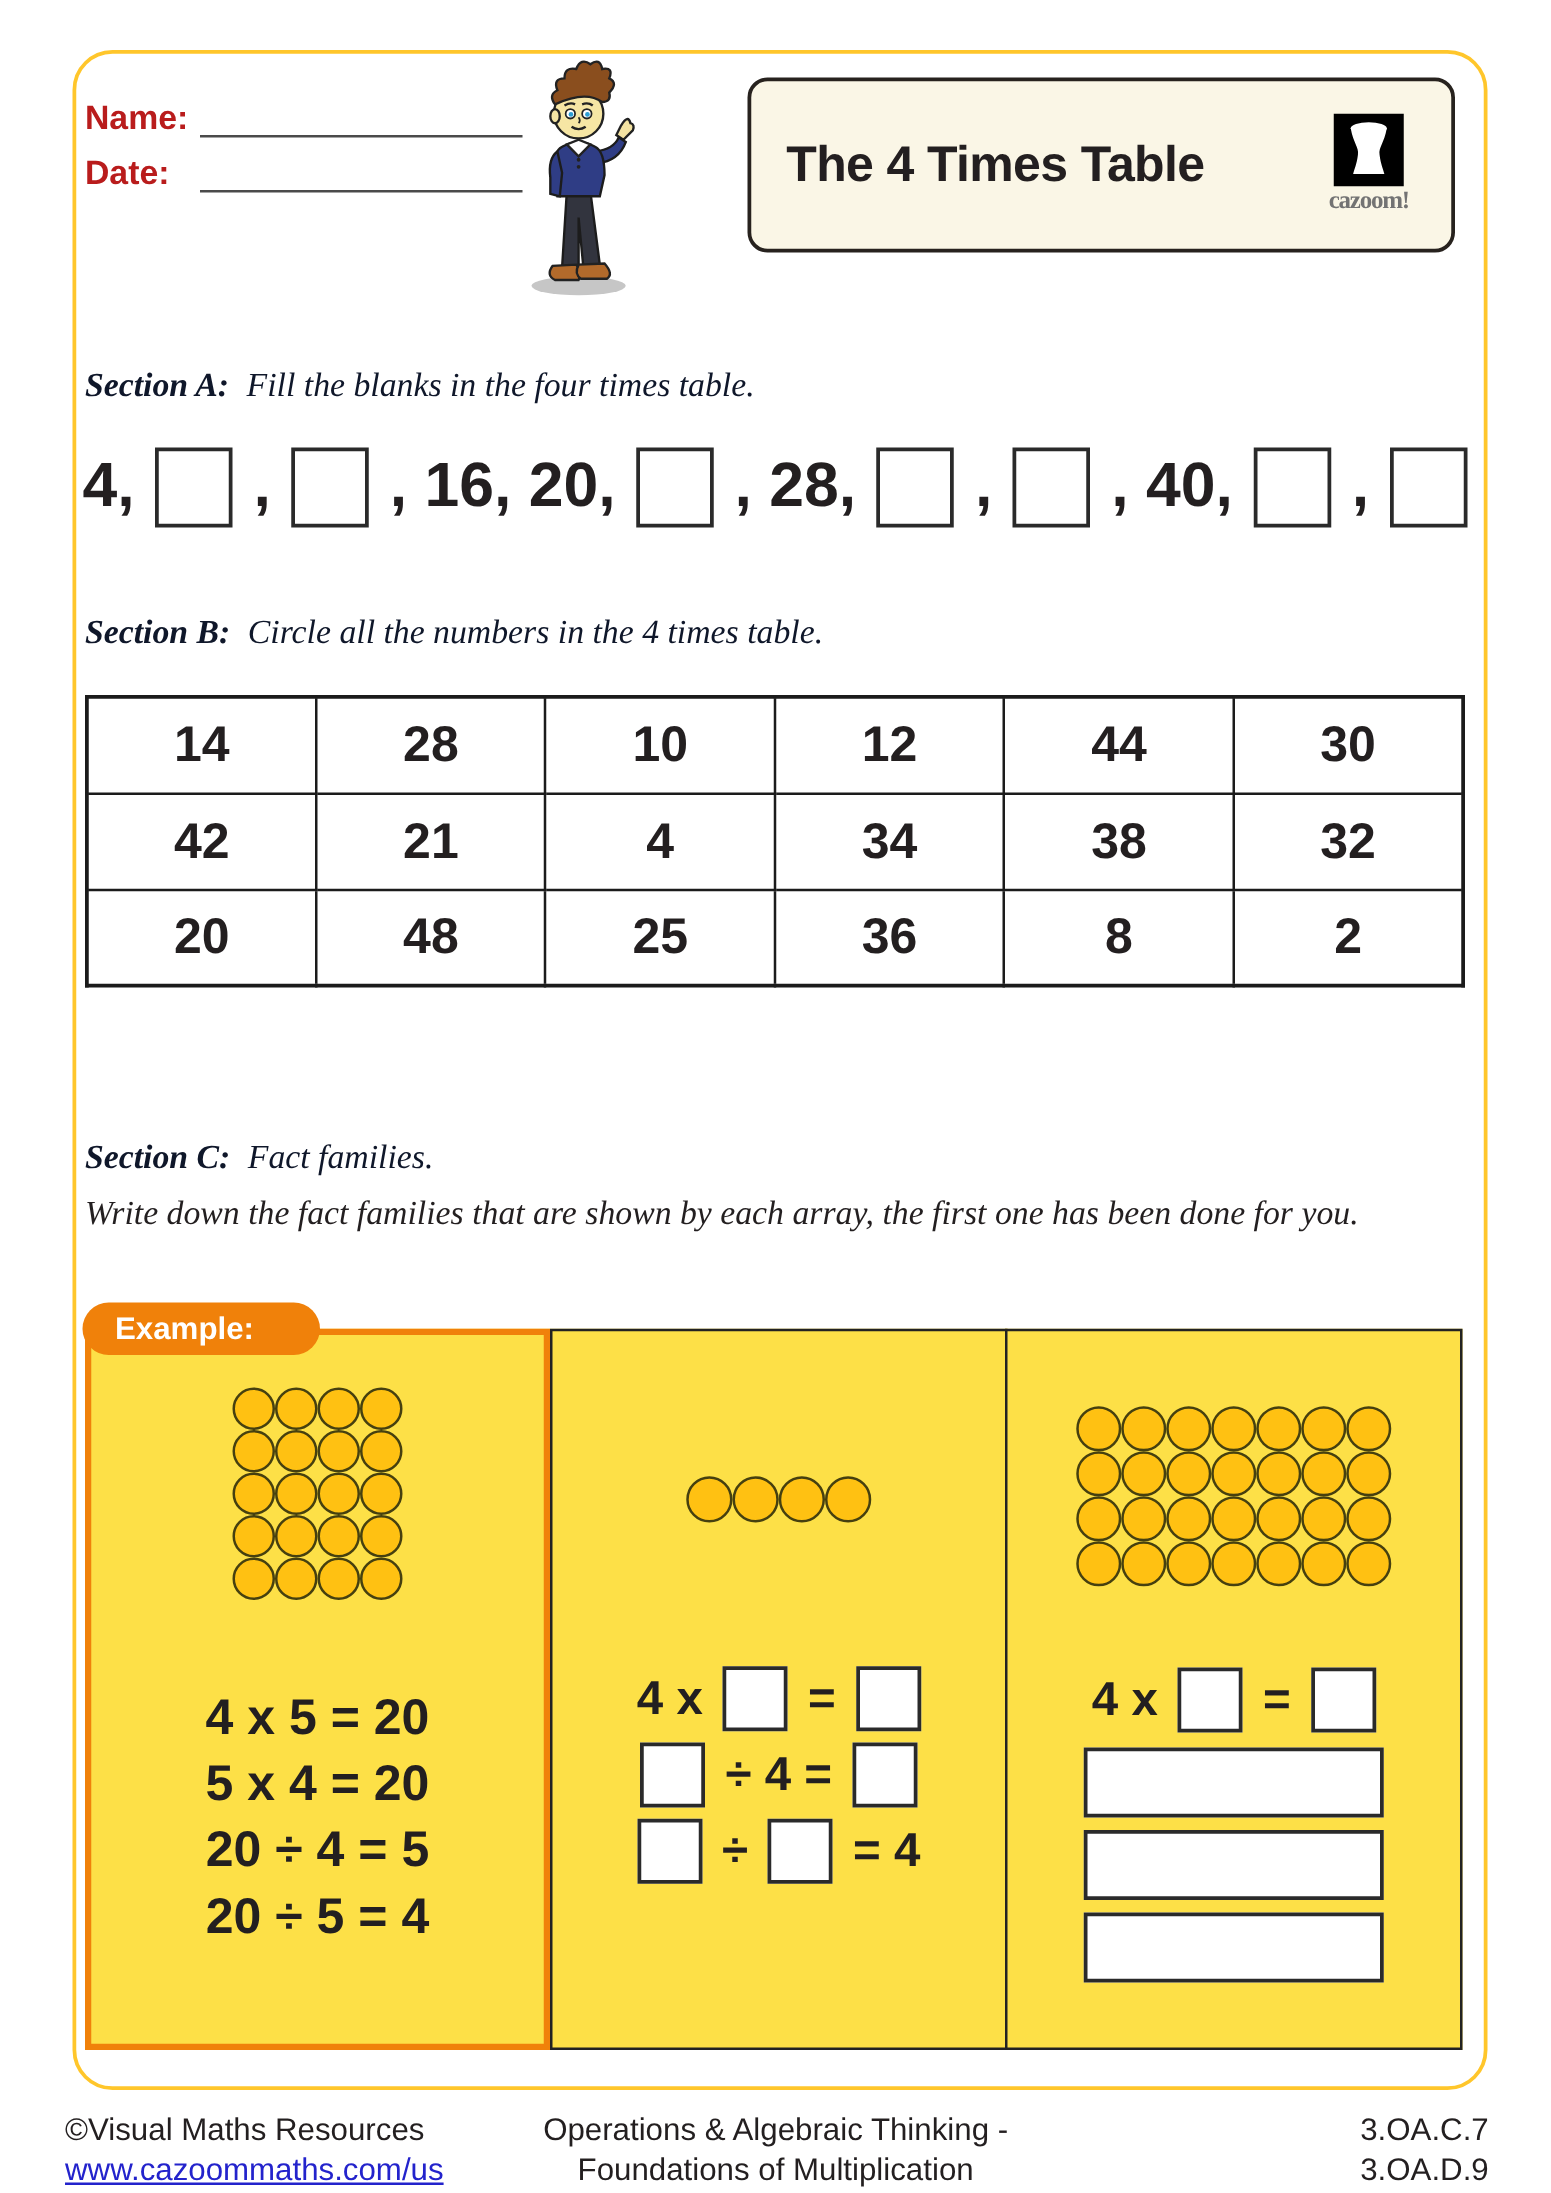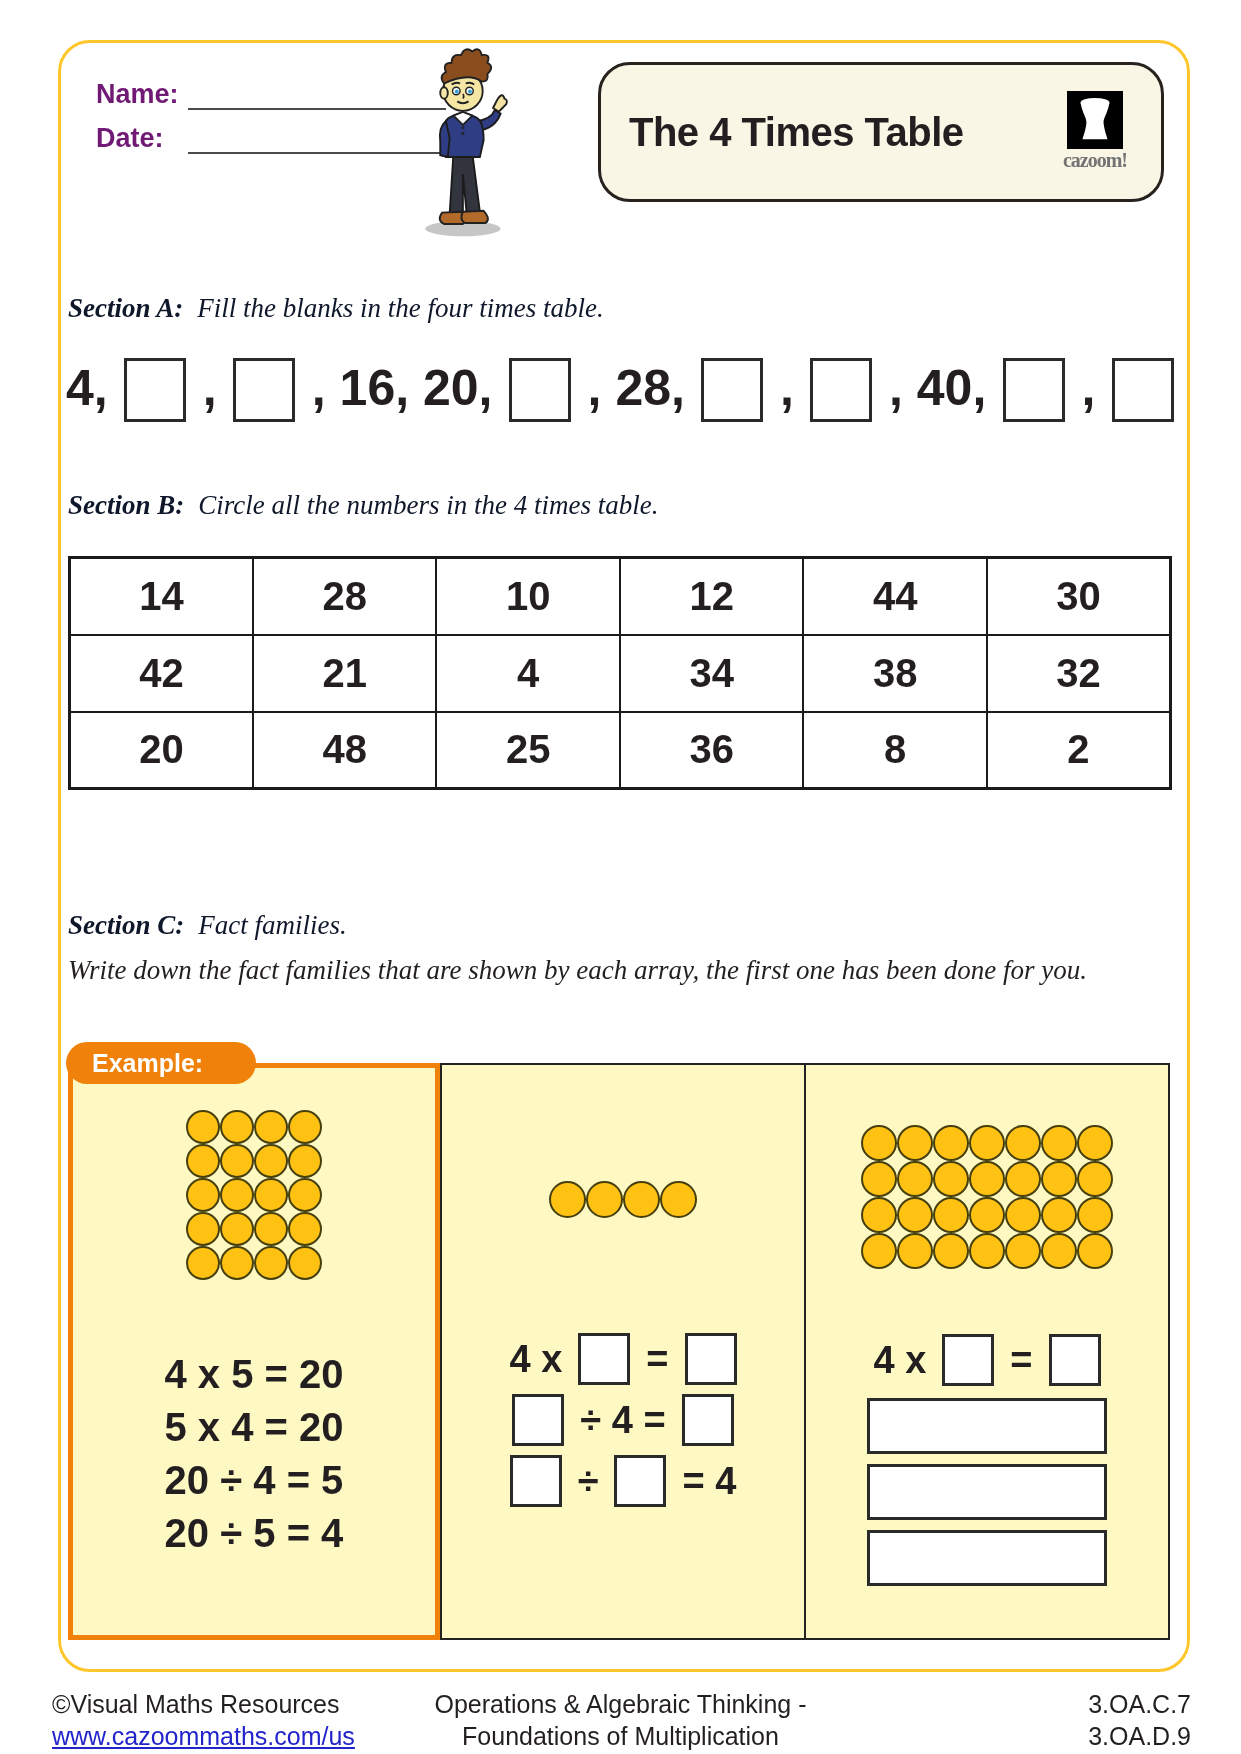--- a/index.html
+++ b/index.html
@@ -9,28 +9,28 @@
   .page { position:relative; width:1241px; height:1754px; background:#fff; overflow:hidden; margin:0 auto; }
 
   
   .page-frame { position:absolute; left:58px; top:40px; width:1132px; height:1632px;
     border:3px solid var(--border-yellow,#ffc62b); border-radius:32px; }
 
   
   .field-row { position:absolute; left:68px; display:flex; align-items:flex-end; }
   .field-row.name { top:76px; }
   .field-row.date { top:120px; }
-  .field-label { font-size:27px; font-weight:bold; color:#701a75; width:92px;margin-left:28px; }
+  .field-label { font-size:27px; font-weight:bold; color:#b91c1c; width:92px; }
   .field-line { width:258px; border-bottom:2px solid #4a4a4a; height:34px; }
 
   .mascot { position:absolute; left:410px; top:42px; width:102px; height:198px; }
   .mascot svg { width:100%; height:100%; }
 
   .title-box { position:absolute; left:598px; top:62px; width:566px; height:140px;
-    background:#faf6e6; border:3px solid #27221e; border-radius:32px;
+    background:#faf6e6; border:3px solid #27221e; border-radius:16px;
     display:flex; align-items:center; }
   .title-text { font-size:40px; font-weight:bold; padding-left:28px; letter-spacing:-0.5px; color:#231f20; }
   .logo { position:absolute; right:16px; top:26px; width:100px; text-align:center; }
   .logo-square { width:56px; height:58px; background:#000; margin:0 auto; display:flex; align-items:center; justify-content:center; }
   .logo-square svg { width:44px; height:50px; }
   .logo-text { font-family:"Liberation Serif", serif; font-weight:bold; font-size:20px; color:#737373; margin-top:0px; letter-spacing:-1px; }
 
   
   .sec-head { position:absolute; left:68px; font-family:"Liberation Serif", serif; font-style:italic; font-size:27px; color:#0f172a; }
   .sec-head b { font-weight:bold; margin-right:14px; }
@@ -48,21 +48,21 @@
   .grid-wrap { position:absolute; left:68px; top:556px; width:1104px; }
   table.grid { width:100%; border-collapse:collapse; border:3px solid #1b1b1b; }
   table.grid td { border:2px solid #1b1b1b; width:16.66%; height:77px; text-align:center;
     font-size:40px; font-weight:bold; }
 
   
   .example-tab { position:absolute; left:66px; top:1042px; width:190px; height:42px; z-index:3;
     background:var(--accent,#f0810a); border-radius:21px; color:#fff; font-weight:bold; font-size:25px;
     display:flex; align-items:center; padding-left:26px; }
   .panels { position:absolute; left:68px; top:1063px; width:1104px; height:577px; display:flex; }
-  .panel { height:577px; background:#fef9c3; display:flex; flex-direction:column; align-items:center; }
+  .panel { height:577px; background:#fde047; display:flex; flex-direction:column; align-items:center; }
   .panel.p0 { width:372px; border:5px solid var(--accent,#f0810a); z-index:2; }
   .panel.p1 { width:366px; border:2px solid #222; }
   .panel.p2 { width:366px; border:2px solid #222; margin-left:-2px; }
 
   .dot-row { display:flex; }
   .dot { border-radius:50%; background:var(--dot-fill,#ffc112); border:2px solid #46400f; flex:none; }
   .p0 .dot { width:34px; height:34px; }
   .p1 .dot { width:37px; height:37px; }
   .p2 .dot { width:36px; height:36px; }
   .p0 .dots { margin-top:42px; }

